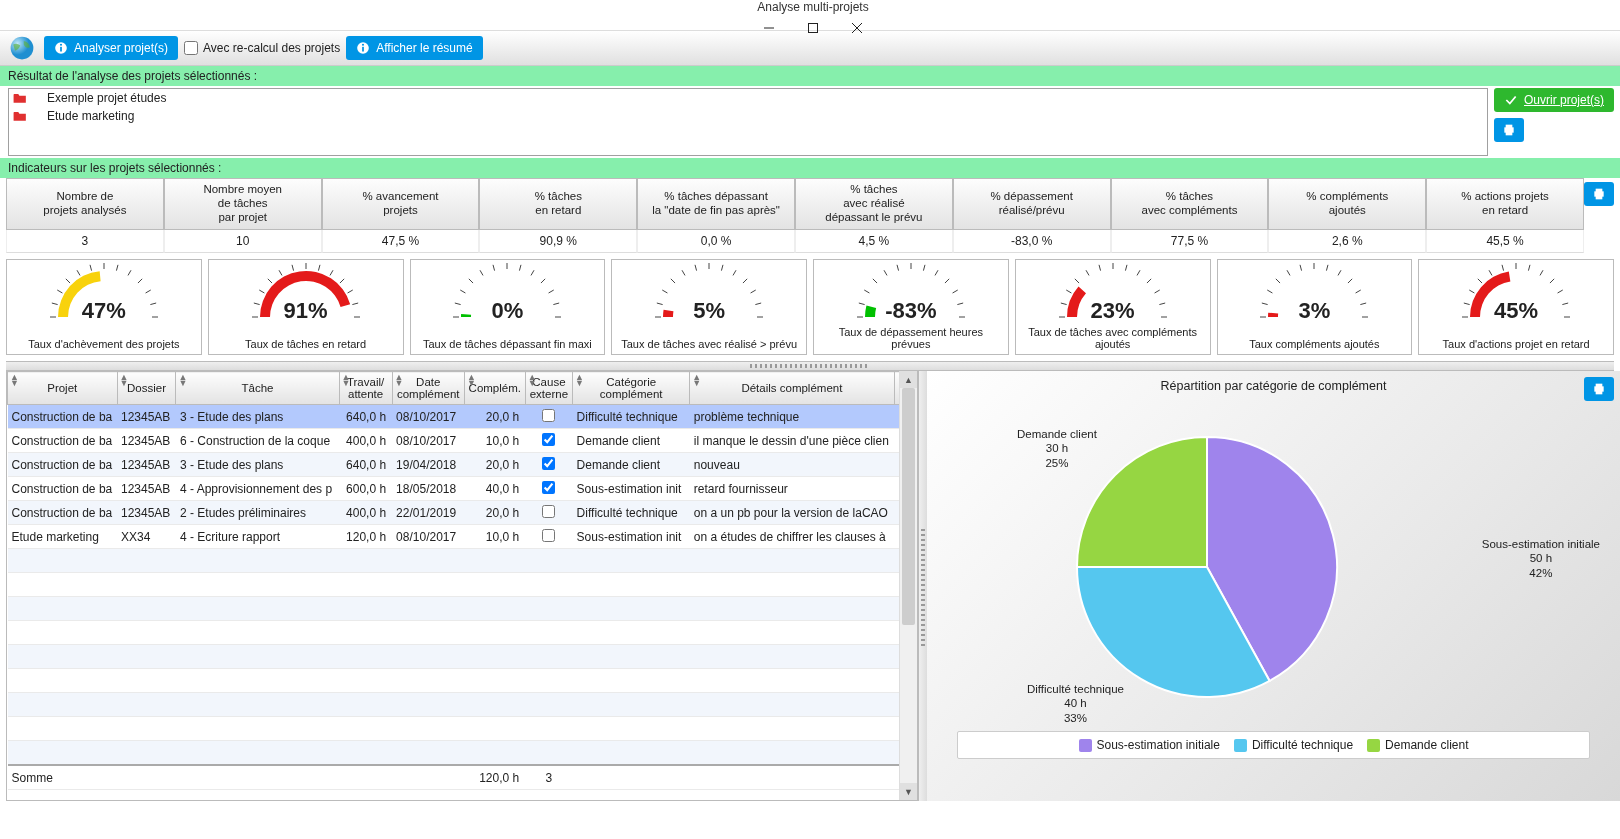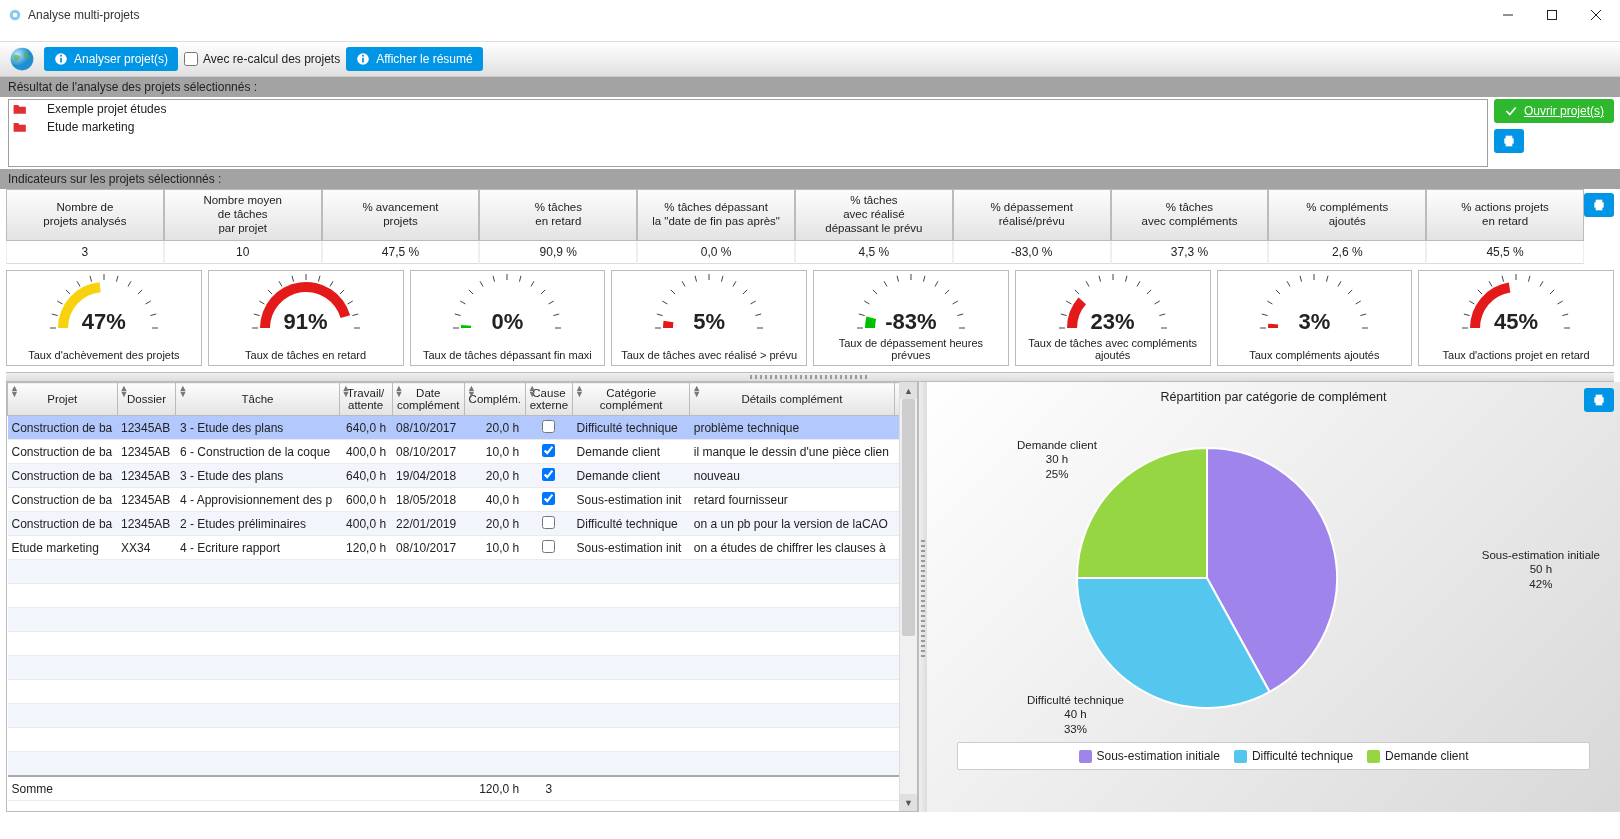--- a/index.html
+++ b/index.html
@@ -14,39 +14,39 @@
     --g-green: #00C000;
     --accent-sel: #B3C9FD;
     --p-purple: #9F84EC;
     --p-cyan: #55C7EF;
     --p-lime: #96D642;
   }
   html,body { margin:0; padding:0; font-family: "Segoe UI", Tahoma, sans-serif; font-size:12px; color:var(--text); background:#fff; }
   body { width:1620px; height:839px; overflow:hidden; position:relative; }
 
   
-  .titlebar { height:30px; display:flex; align-items:center; padding:0 2px 11px 8px; background:#fff; border-bottom:1px solid #ddd; }
+  .titlebar { height:30px; display:flex; align-items:center; padding:0 2px 0 8px; background:#fff; border-bottom:1px solid #ddd;flex-direction:column; }
   .titlebar .logo { width:14px; height:14px; margin-right:6px; }
   .titlebar .title { font-size:12px; color:#333; flex:1; }
   .winbtns { display:flex; }
   .winbtn { width:44px; height:28px; display:flex; align-items:center; justify-content:center; }
   .winbtn svg { stroke:#222; stroke-width:1; }
 
   
   .toolbar { height:34px; background:var(--toolbar-bg); display:flex; align-items:center; padding:0 6px; gap:6px; border-bottom:1px solid #ccc; }
   .iconbtn { width:32px; height:32px; border-radius:4px; display:flex; align-items:center; justify-content:center; background:rgba(255,255,255,0); }
   .btn-blue { background:var(--blue); color:#fff; height:24px; display:flex; align-items:center; padding:0 10px; border-radius:3px; gap:6px; font-size:12px; cursor:pointer; }
   .btn-green { background:var(--green); color:#fff; height:24px; display:flex; align-items:center; padding:0 10px; border-radius:3px; gap:6px; font-size:12px; cursor:pointer; }
   .btn-blue svg, .btn-green svg { fill:#fff; }
   .checkbox-wrap { display:flex; align-items:center; gap:5px; height:24px; }
   .checkbox-wrap input { width:14px; height:14px; margin:0; }
   .print-btn { width:30px; height:24px; background:var(--blue); border-radius:3px; display:flex; align-items:center; justify-content:center; cursor:pointer; }
 
   
-  .section-label { padding:3px 8px 3px 8px; font-size:12px; background:#a3a3a3; }
+  .section-label { padding:3px 8px 3px 8px; font-size:12px; background:#86efac; }
 
   
   .proj-list-row { display:flex; align-items:flex-start; padding:2px 6px 2px 8px; gap:6px; }
   .proj-list { flex:1; border:1px solid var(--border); background:#fff; height:66px; overflow:hidden; }
   .proj-item { display:flex; align-items:center; height:18px; padding:0 4px; gap:20px; font-size:12px; }
   .proj-item.sel { background:var(--accent-sel); }
   .proj-item.sel span { border:1px dotted #555; padding:0 1px; }
   .folder-icon { width:14px; height:12px; }
   .proj-actions { display:flex; flex-direction:column; gap:6px; }
 
@@ -217,21 +217,21 @@
           <div class="ind-head">% actions projets<br>en retard</div>
         </div>
       <div class="ind-row" id="ind-vals">
           <div class="ind-val">3</div>
           <div class="ind-val">10</div>
           <div class="ind-val">47,5 %</div>
           <div class="ind-val">90,9 %</div>
           <div class="ind-val">0,0 %</div>
           <div class="ind-val">4,5 %</div>
           <div class="ind-val">-83,0 %</div>
-          <div class="ind-val">37,3 %</div>
+          <div class="ind-val">77,5 %</div>
           <div class="ind-val">2,6 %</div>
           <div class="ind-val">45,5 %</div>
         </div>
     </div>
     <div class="ind-print">
        <div class="print-btn">
          <svg width="16" height="16" viewBox="0 0 24 24">
             <rect x="5" y="8" width="14" height="8" fill="#fff"></rect>
             <rect x="7" y="4" width="10" height="5" fill="#fff"></rect>
             <rect x="7" y="14" width="10" height="6" fill="#fff"></rect>

